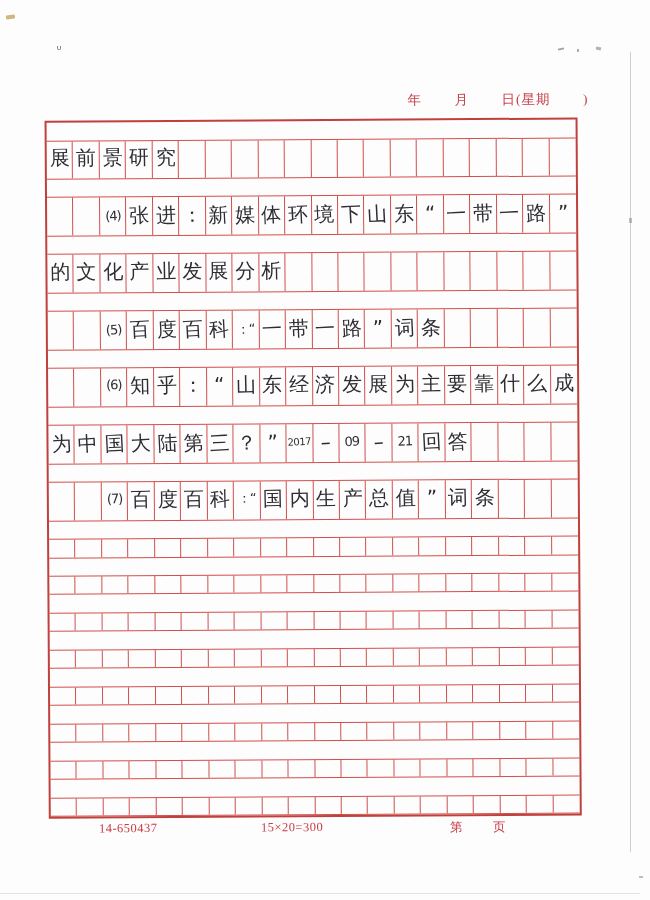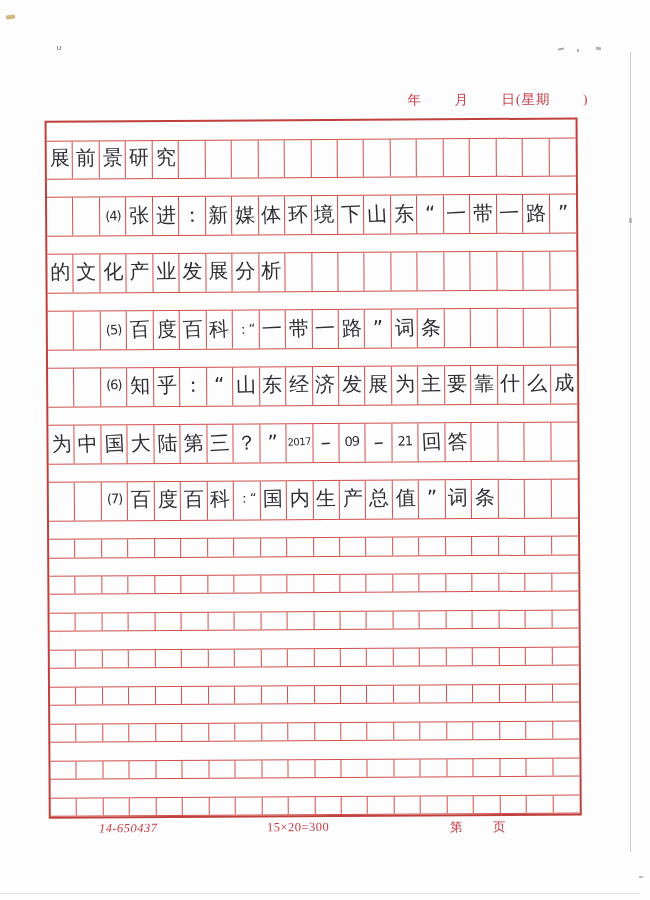--- a/index.html
+++ b/index.html
@@ -60,22 +60,22 @@
   .grow:nth-child(4n+2) .hw{transform:rotate(-0.8deg);}
   .hw.s2{font-size:13px;letter-spacing:-1px;}
   .hw.s4{font-size:10px;letter-spacing:-0.5px;}
   
   .footer-item{
     position:absolute;top:820px;
     color:var(--print-red);
     font-family:"Liberation Serif","DejaVu Serif",serif;
     font-size:12.5px;letter-spacing:0.5px;
   }
-  .f-code{left:96px;font-style:italic;}
-  .f-formula{left:264px;}
+  .f-code{left:96px;}
+  .f-formula{left:258px;}
   .f-page-prefix{left:447px;}
   .f-page-suffix{left:490px;}
   
   .artifact{position:absolute;pointer-events:none;}
   .edge-right{left:630px;top:52px;width:1px;height:800px;background:#c2c2c2;opacity:.8;}
   .edge-bottom{left:0;top:893px;width:640px;height:1px;background:#e2e2e2;}
   .speck-yellow{left:6px;top:15px;width:9px;height:4px;background:#c9a96a;transform:rotate(-8deg);border-radius:1px;opacity:.85;}
   .speck-1{left:57px;top:46px;width:4px;height:4px;border:1px solid #6e6e6e;border-top:none;border-radius:0 0 3px 3px;opacity:.8;}
   .speck-2{left:558px;top:48px;width:6px;height:2px;background:#8a8a8a;transform:rotate(-12deg);opacity:.8;}
   .speck-3{left:577px;top:49px;width:2px;height:3px;background:#9a9a9a;opacity:.8;}

